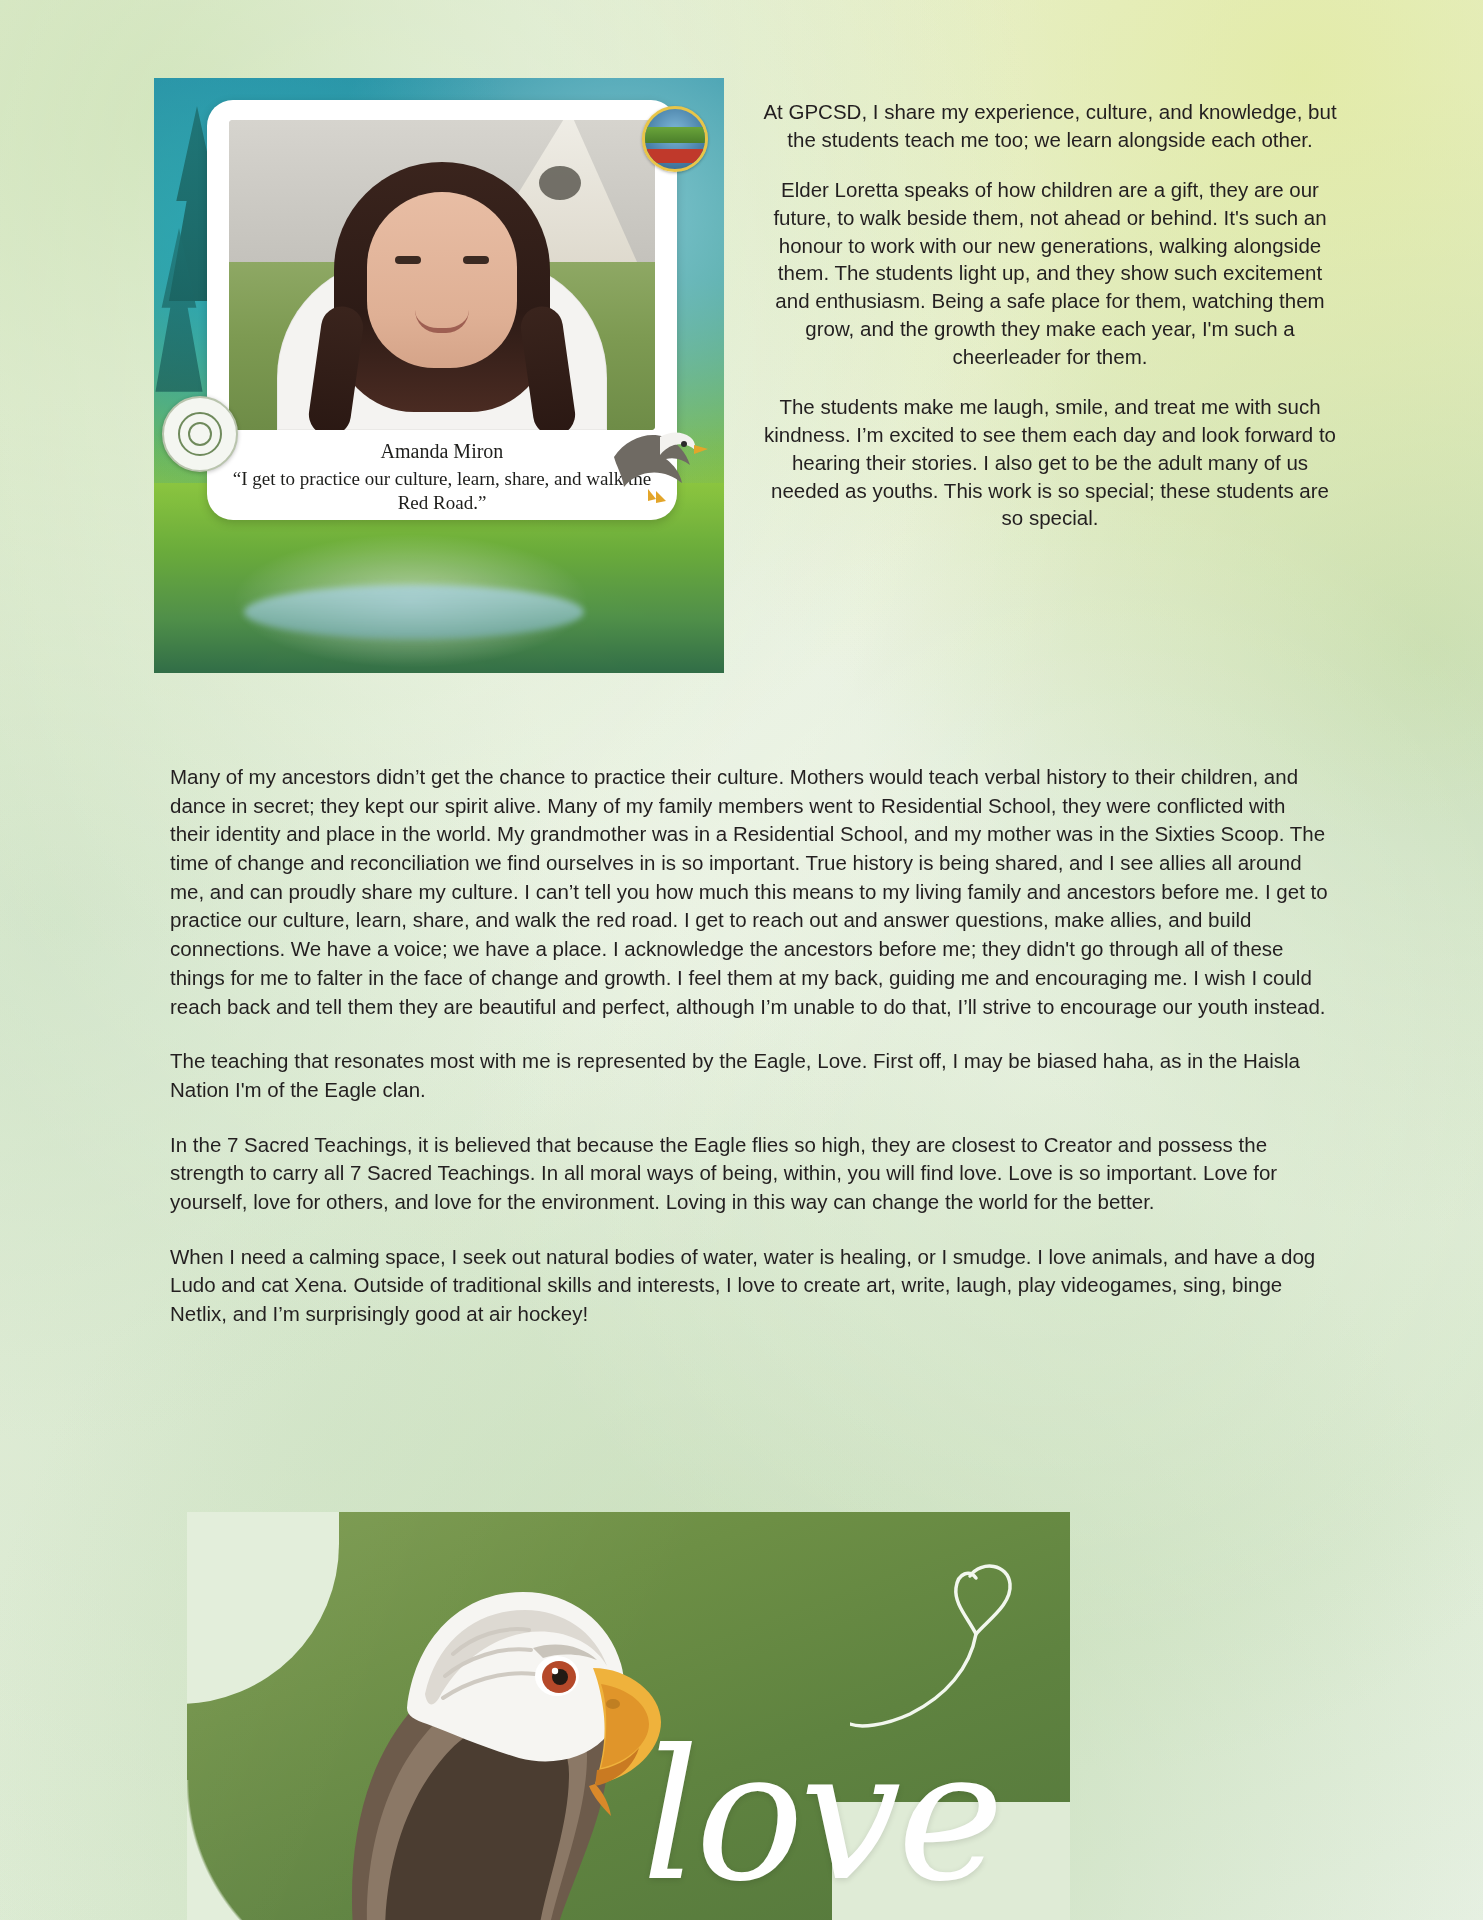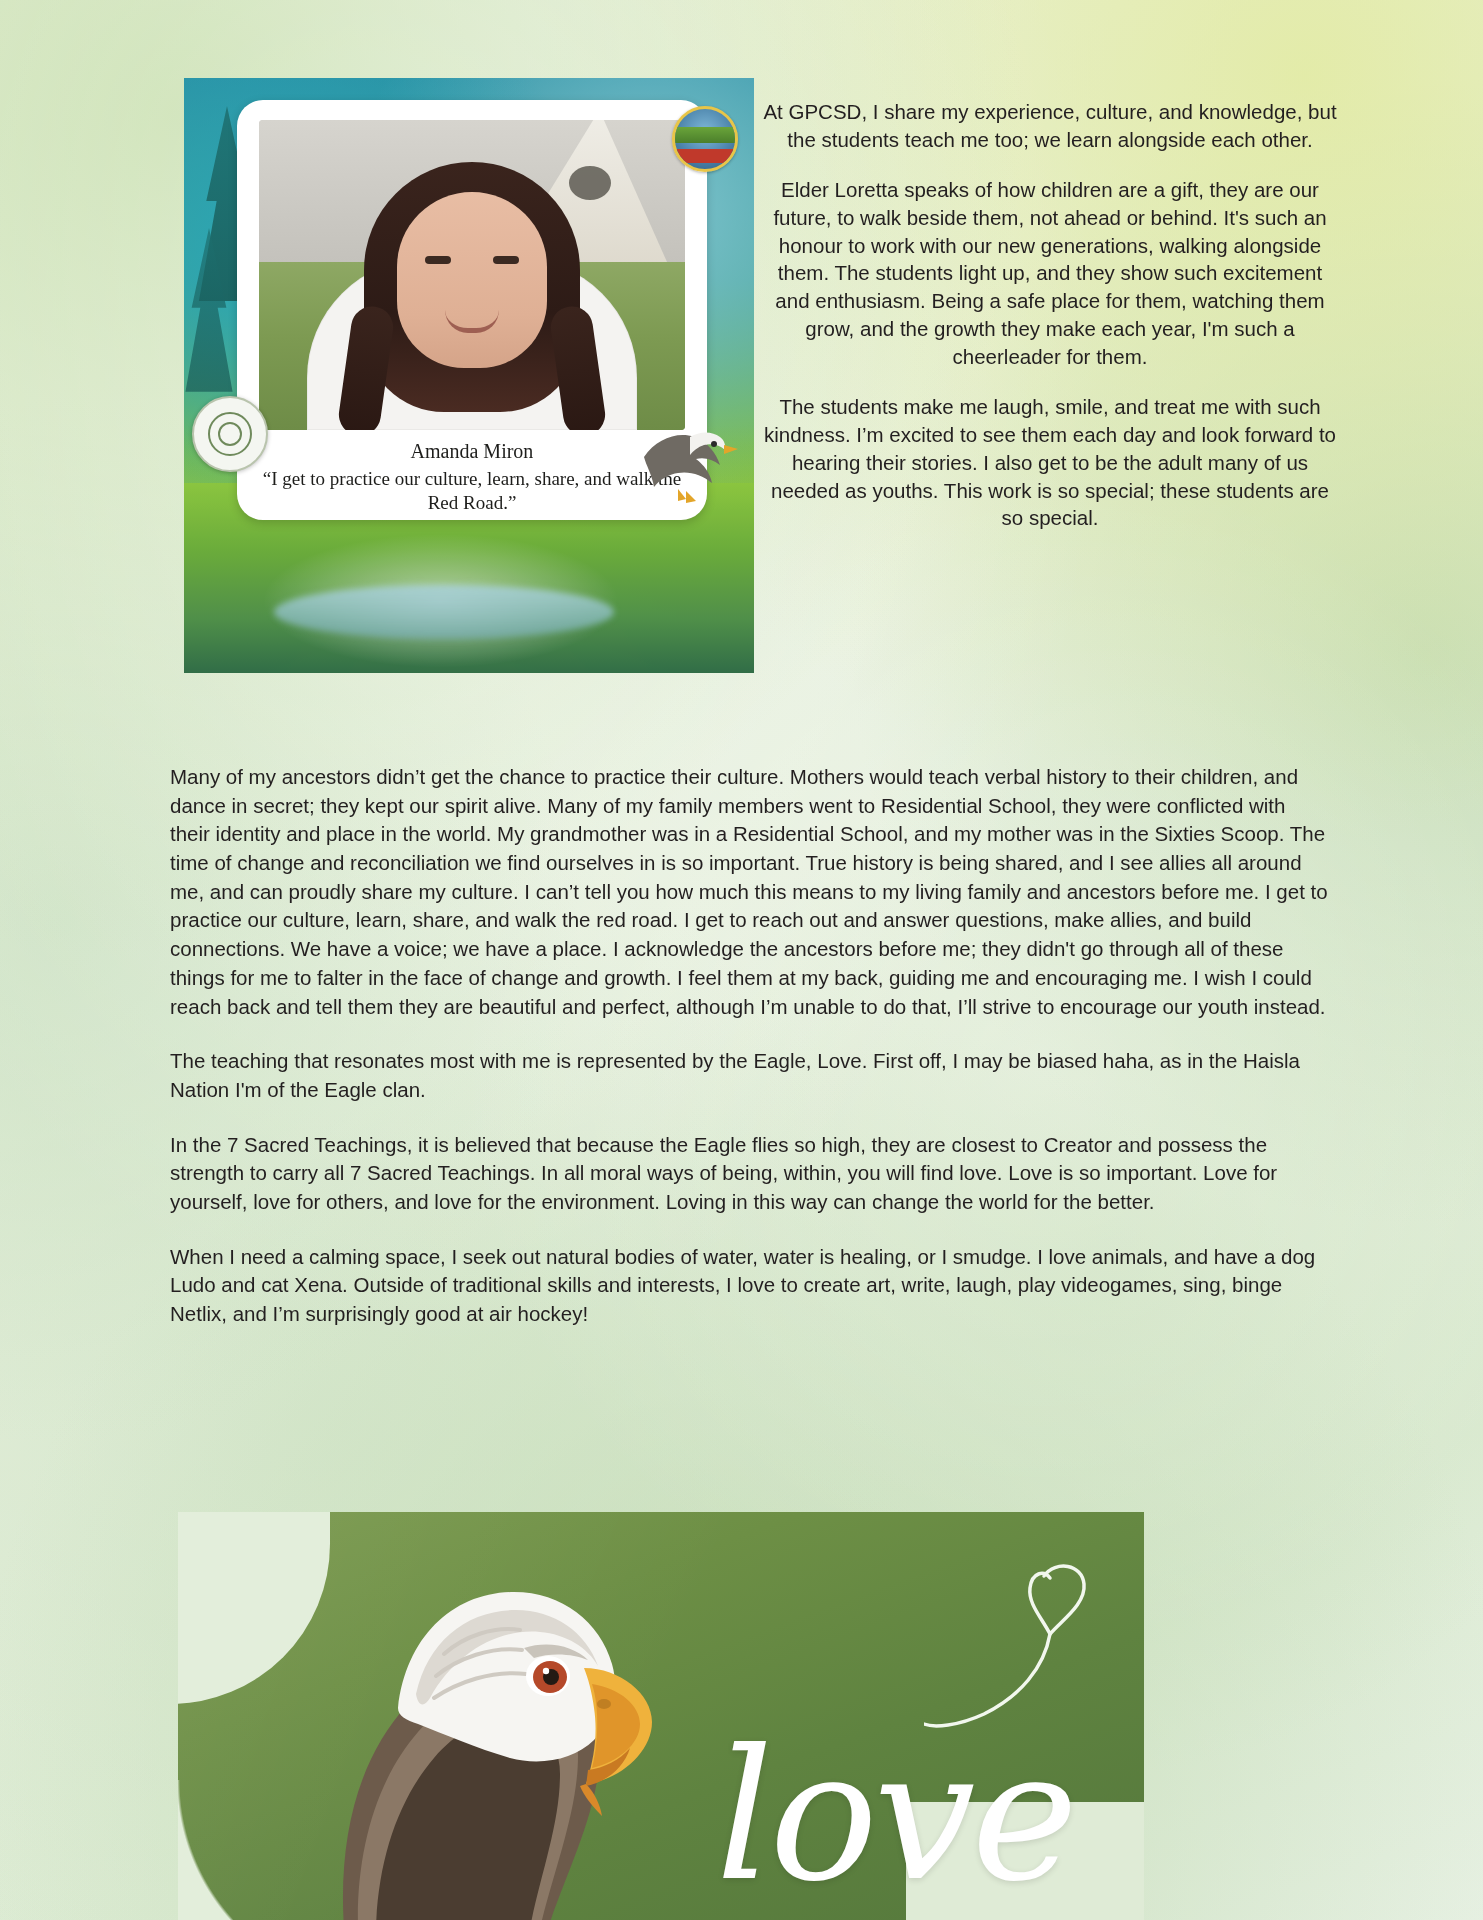--- a/index.html
+++ b/index.html
@@ -48,21 +48,21 @@
   .top-row {
     position: absolute;
     top: 78px;
     left: 0;
     width: 1483px;
     height: 600px;
   }
 
   .photo-card {
     position: absolute;
-    left: 184px;
+    left: 154px;
     top: 0;
     width: 570px;
     height: 595px;
     background:
       linear-gradient(180deg, rgba(26,134,153,0.0) 58%, rgba(120,170,40,0.25) 100%),
       radial-gradient(ellipse at 50% 88%, #b6d23a 0%, rgba(182,210,58,0) 52%),
       radial-gradient(ellipse at 18% 30%, #2aa7b8 0%, rgba(42,167,184,0) 48%),
       radial-gradient(ellipse at 82% 22%, #7fc4cf 0%, rgba(127,196,207,0) 45%),
       linear-gradient(180deg, #2b8fa2 0%, #3f9f8f 34%, #7bbb4b 62%, #9dcf3f 80%, #5ca54e 100%);
     overflow: hidden;
@@ -273,23 +273,23 @@
     font-size: 20.5px;
     line-height: 1.40;
     color: #231f20;
     margin-top: 45px;
   }
   .body-col p { margin: 0 0 26px 0; }
 
   
   .banner {
     position: absolute;
-    left: 178px;
+    left: 187px;
     top: 1512px;
-    width: 966px;
+    width: 883px;
     height: 408px;
     background:
       linear-gradient(115deg, rgba(255,255,255,0.06) 0%, rgba(255,255,255,0) 50%),
       linear-gradient(160deg, #7b9a4e 0%, #6d8f45 30%, #5f8340 62%, #55783c 100%);
     overflow: hidden;
   }
   .banner .leafveins {
     position:absolute; inset:0;
     background:
       linear-gradient(75deg, rgba(255,255,255,.08) 0 2px, rgba(255,255,255,0) 3px 120px),

